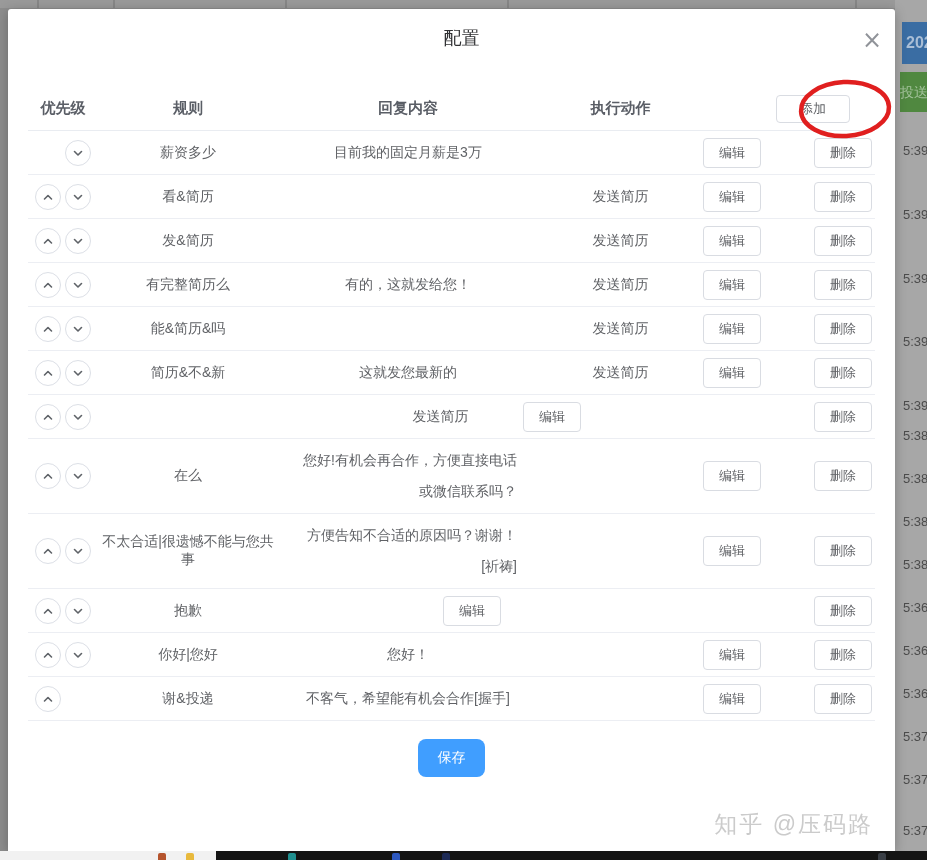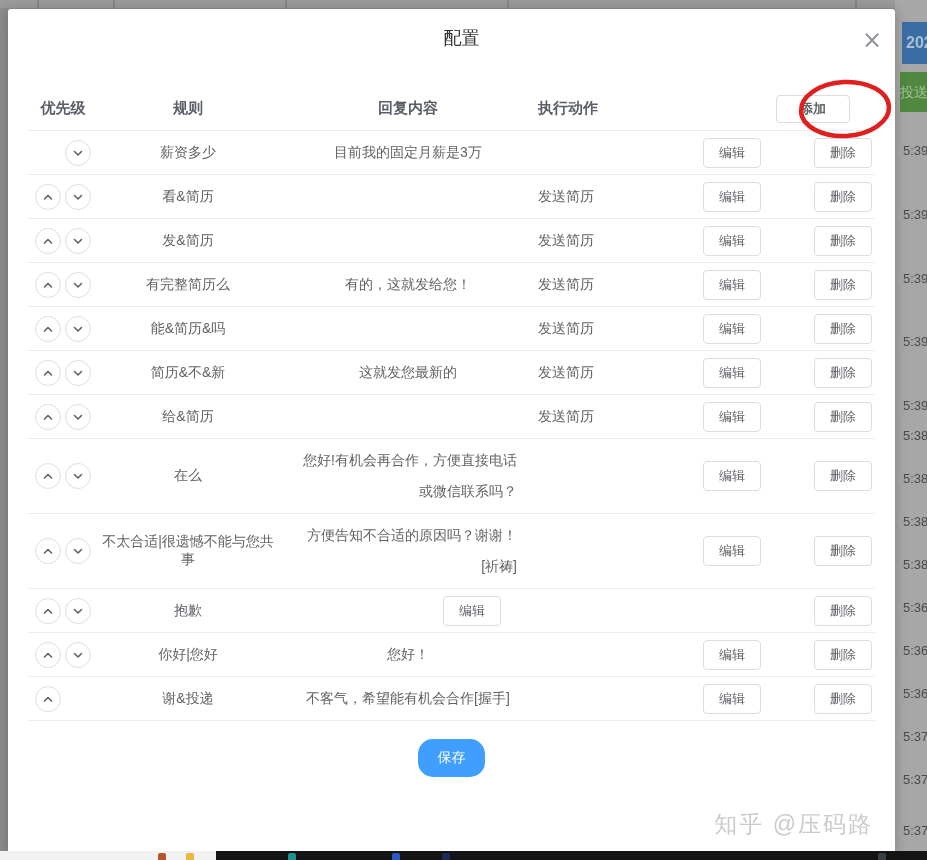--- a/index.html
+++ b/index.html
@@ -33,37 +33,37 @@
   
   .table { margin:36px 20px 0 20px; }
   .t-header { display:flex; align-items:center; height:44px; border-bottom:1px solid #e9ecf1;
               font-weight:bold; color:#5a5e66; font-size:15px; }
   .row { display:flex; align-items:center; min-height:44px; border-bottom:1px solid #eceef3;
          font-size:14px; color:#606266; padding:6px 0; }
   .col-priority { flex:0 0 70px; display:flex; justify-content:center; gap:4px; }
   .col-rule     { flex:0 0 180px; text-align:center; }
   .col-reply    { flex:0 0 260px; display:flex; justify-content:center; }
   .col-reply .reply-inner { max-width:218px; text-align:right; line-height:31px; }
-  .col-action   { flex:0 0 165px; }
+  .col-action   { flex:0 0 165px; text-align:center; }
   .col-ops      { flex:1; display:flex; justify-content:space-between; gap:15px; padding-right:3px; }
 
   .circle-btn { width:26px; height:26px; border-radius:50%; border:1px solid #dcdfe6; background:#fff;
                 display:flex; align-items:center; justify-content:center; cursor:pointer; padding:0; }
   .circle-btn svg { display:block; }
   .hidden { visibility:hidden; }
 
   .btn { width:58px; height:30px; background:#fff; border:1px solid #d9dce2; border-radius:4px;
          color:#606266; font-size:13px; cursor:pointer; font-family:inherit; }
   .add-wrap { flex:1; display:flex; justify-content:flex-end; padding-right:25px; position:relative; }
-  .add-btn { width:74px; height:28px; position:relative; z-index:1; font-weight:bold; }
+  .add-btn { width:74px; height:28px; position:relative; z-index:1; font-weight:normal; }
   .red-ellipse { position:absolute; right:-19px; top:-17px; width:98px; height:62px; z-index:2; pointer-events:none;
                  transform:rotate(-3deg); }
 
   .save-row { display:flex; justify-content:center; margin-top:18px; }
-  .save-btn { width:67px; height:38px; background:#409eff; border:none; border-radius:15px;
+  .save-btn { width:67px; height:38px; background:#409eff; border:none; border-radius:8px;
               color:#ffffff; font-size:14px; cursor:pointer; font-family:inherit; }
 
   .watermark { position:absolute; right:22px; top:800px; font-size:23px; color:#cbcbcb;
                letter-spacing:2px; }
 </style>
 </head>
 <body>
 
 <div class="top-bar">
   <div class="tick" style="left:37px"></div>
@@ -259,21 +259,20 @@
         <svg width="14" height="14" viewBox="0 0 14 14">
           <polyline points="3.5,9 7,5.5 10.5,9" fill="none" stroke="#5f6368" stroke-width="1.6" stroke-linecap="round" stroke-linejoin="round"></polyline>
         </svg>
       </button>
       <button class="circle-btn down">
         <svg width="14" height="14" viewBox="0 0 14 14">
           <polyline points="3.5,5.5 7,9 10.5,5.5" fill="none" stroke="#5f6368" stroke-width="1.6" stroke-linecap="round" stroke-linejoin="round"></polyline>
         </svg>
       </button>
     </div>
-    <div class="col-rule">给&amp;简历</div>
     <div class="col-reply">
             <div class="reply-inner"></div>
           </div>
     <div class="col-action">发送简历</div>
     <div class="col-ops">
       <button class="btn">编辑</button>
       <button class="btn">删除</button>
     </div>
   </div>
         <div class="row">

